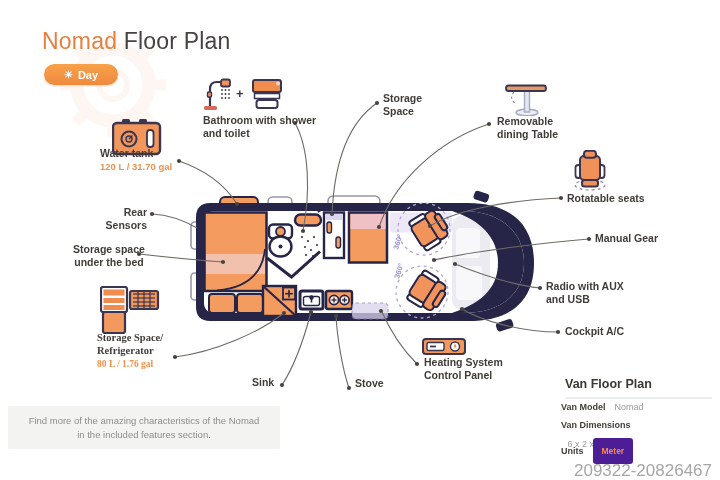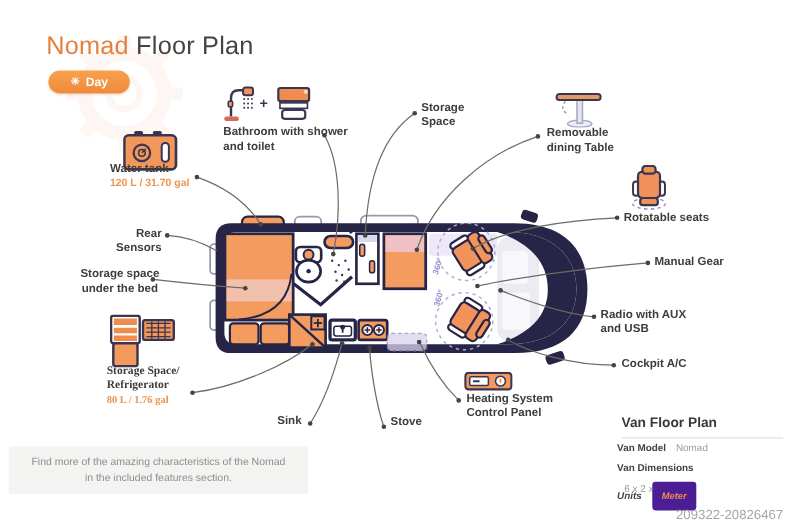--- a/index.html
+++ b/index.html
@@ -24,21 +24,21 @@
   .vi-divider{left:565px;top:397px;width:147px;height:2px;background:#ededed;}
   .vi-row{position:absolute;left:545px;display:flex;align-items:center;gap:9px;font-size:9px;margin-left:16px;}
   .vi-label{font-weight:bold;color:#45413d;}
   .vi-value{color:#9b9b9b;}
   .vi-badge{background:#4c1d95;color:#ef8b52;font-weight:bold;font-size:8.5px;
             padding:8px 9px;border-radius:3px;cursor:pointer;}
   
   .note-box{left:8px;top:406px;width:272px;height:43px;background:#f3f3f2;border-radius:2px;
             display:flex;align-items:center;justify-content:center;}
   .note-text{width:232px;text-align:center;font-size:9.5px;color:#8d8d8d;line-height:1.45;}
-  .ref-id{right:8px;top:461px;font-size:12px;color:#a6a6a6;}
+  .ref-id{right:8px;top:461px;font-size:17px;color:#a6a6a6;}
   svg{display:block;}
 </style>
 </head>
 <body>
 
 <div id="canvas">
 
   <svg class="abs" style="left:58px;top:30px;opacity:.06;" width="110" height="110" viewBox="0 0 110 110">
     <circle cx="55" cy="55" r="36" fill="none" stroke="#e07a3f" stroke-width="13"></circle>
     <circle cx="55" cy="55" r="14" fill="none" stroke="#e07a3f" stroke-width="6"></circle>
@@ -334,21 +334,21 @@
   <div class="abs vi-title">Van Floor Plan</div>
   <div class="abs vi-divider"></div>
   <div class="vi-row" style="top:402px;">
     <span class="vi-label">Van Model</span>
     <span class="vi-value">Nomad</span>
   </div>
   <div class="vi-row" style="top:420px;flex-direction:column;">
     <span class="vi-label">Van Dimensions</span>
     <span class="vi-value">6 x 2 x 2.75 m</span>
   </div>
-  <div class="vi-row" style="top:438px;font-style:italic;">
+  <div class="vi-row" style="top:438px;">
     <span class="vi-label">Units</span>
     <span class="vi-badge">Meter</span>
   </div>
 
   <div class="abs note-box">
     <div class="note-text">Find more of the amazing characteristics of the Nomad in the included features section.</div>
   </div>
   <div class="abs ref-id">209322-20826467</div>
 
 </div>

